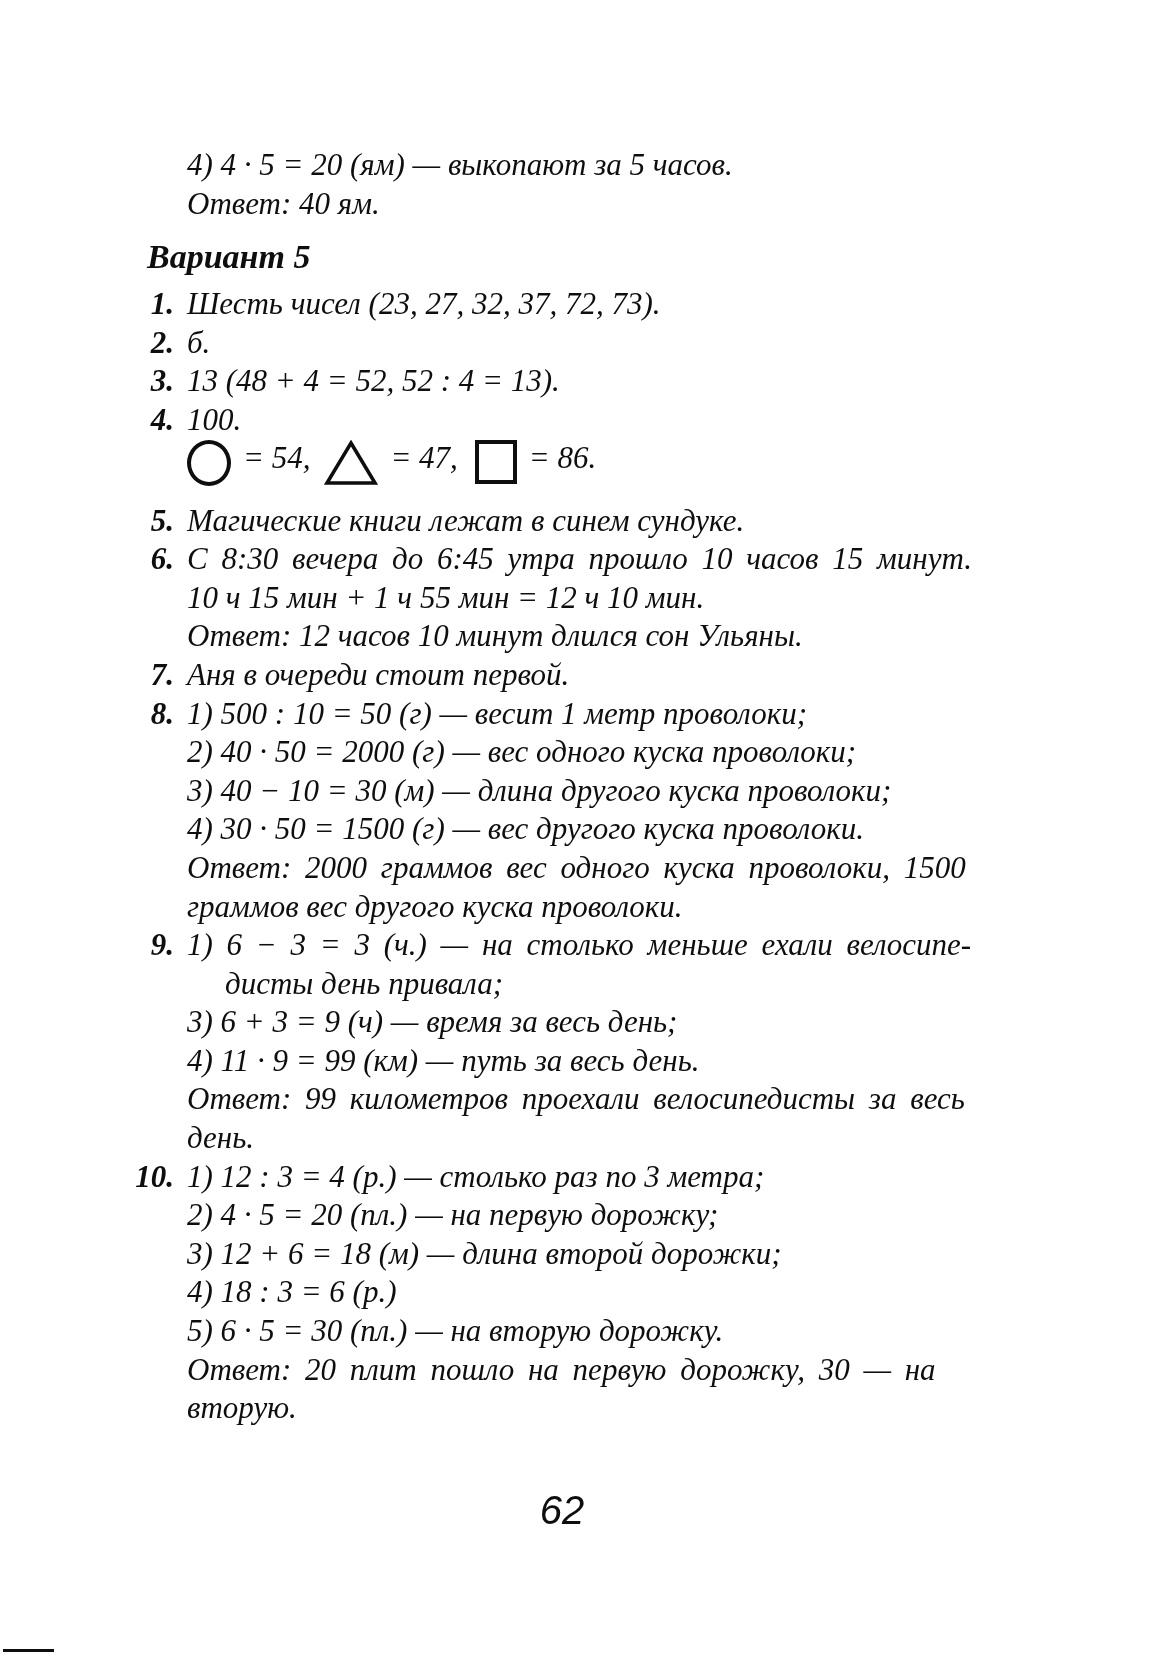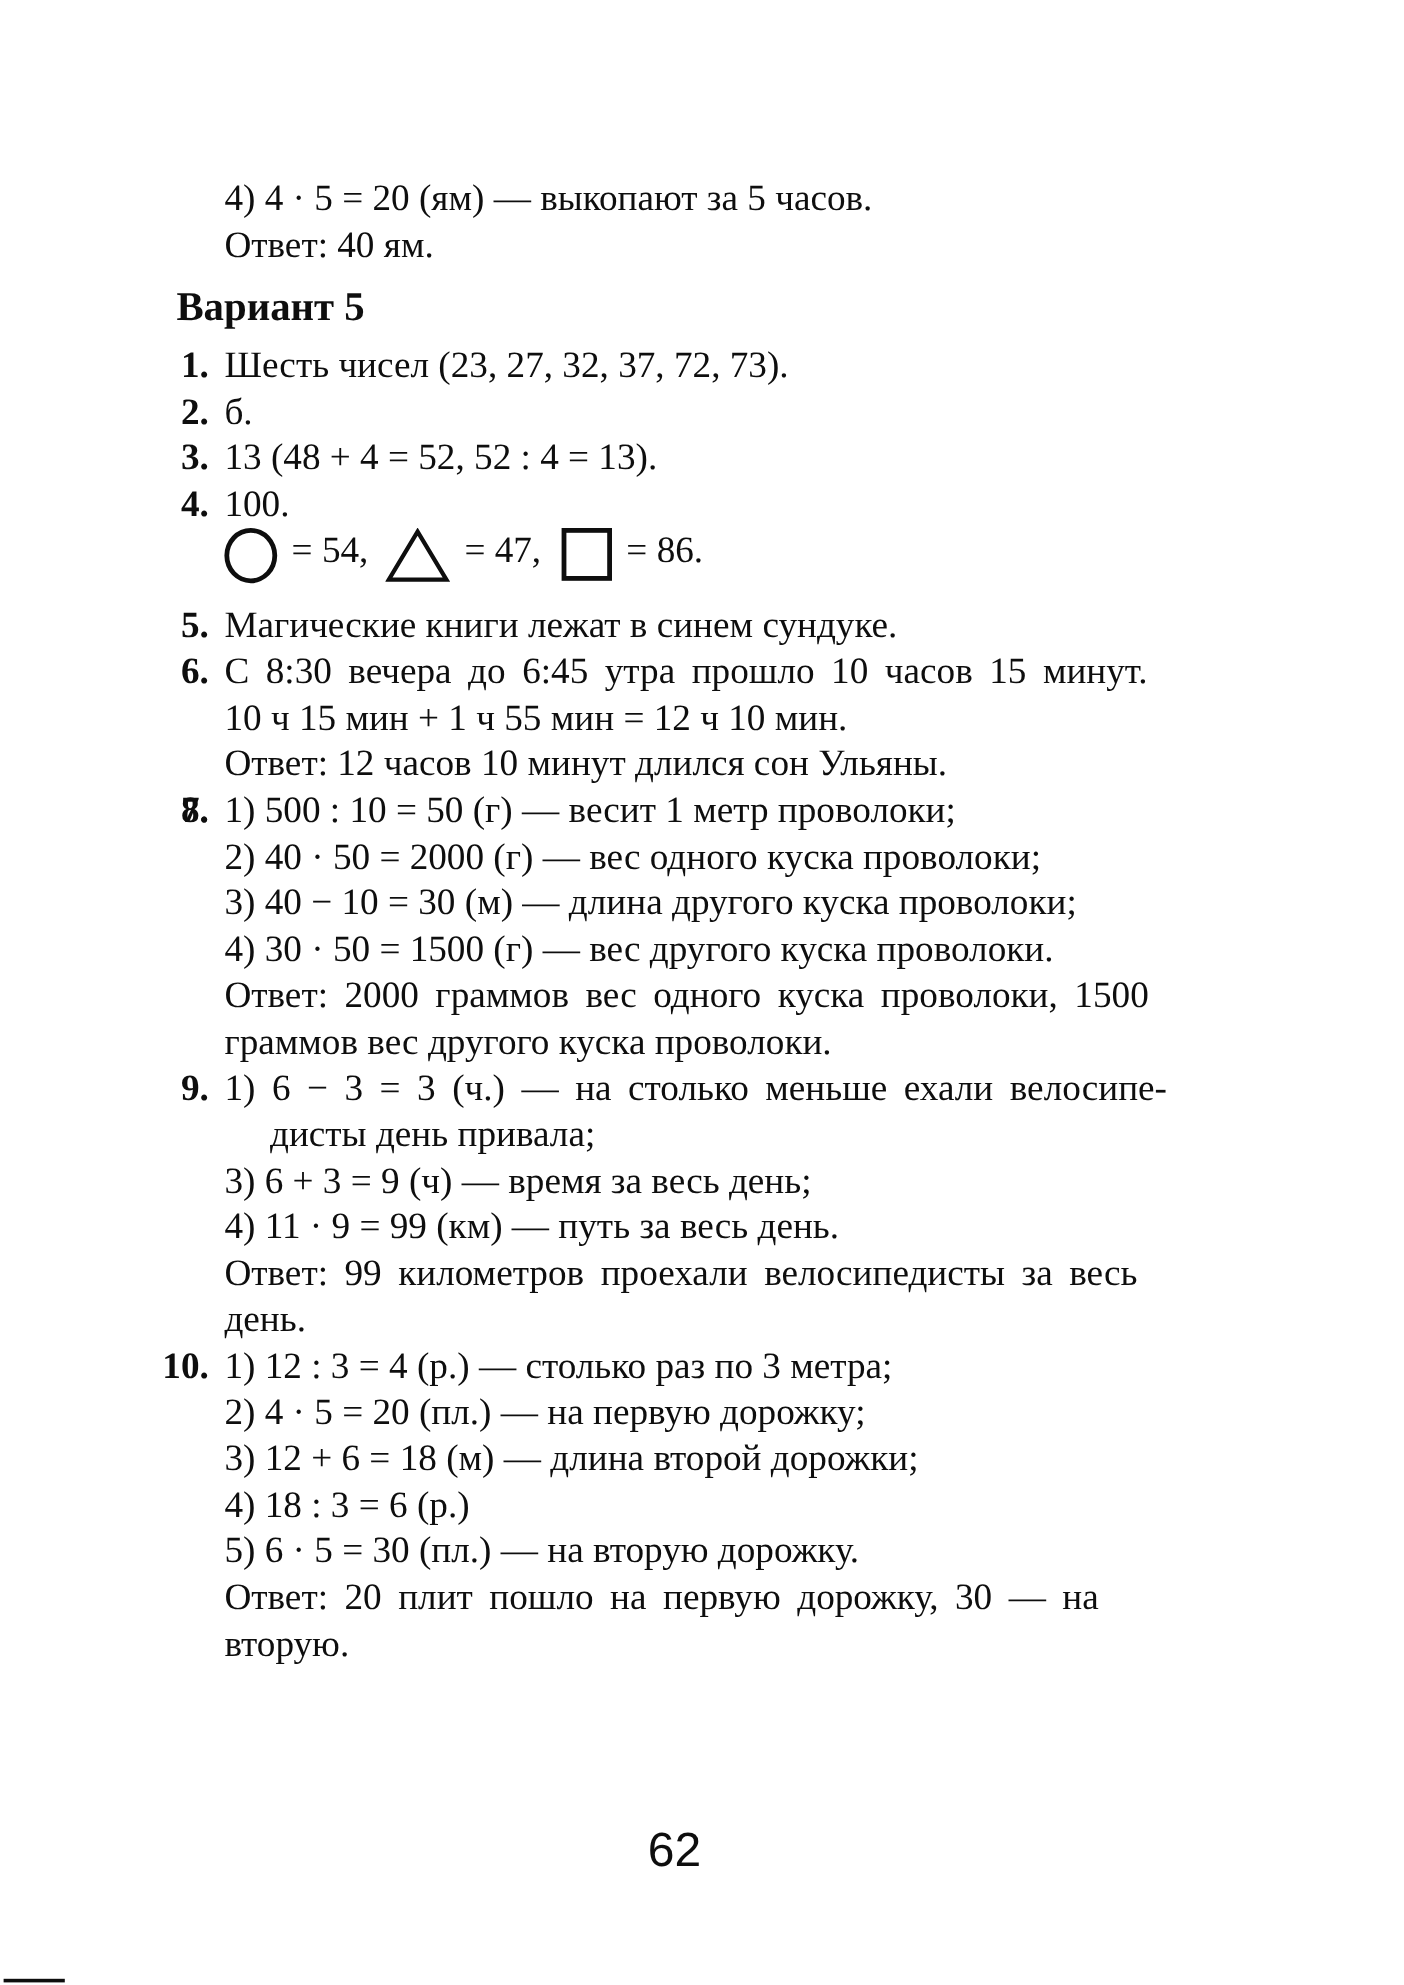--- a/index.html
+++ b/index.html
@@ -4,20 +4,21 @@
 <style>
   html,body { margin:0; padding:0; }
   .page {
     position:relative;
     width:1074px; height:1654px;
     background:#ffffff;
     color:#0e0e0e;
     font-family:"Liberation Serif","DejaVu Serif",serif;
     font-size:31px;
     overflow:hidden;
+    font-style:italic;
   }
   .content {
     position:absolute;
     left:147px; top:146px;
     width:908px;
   }
   .line {
     position:relative;
     line-height:38.6px;
     white-space:nowrap;
@@ -62,21 +63,20 @@
   .ml14 { margin-left:14px; }
   .ml17 { margin-left:17px; }
   .page-number {
     position:absolute;
     left:0; right:0; top:1490px;
     padding-left:50px;
     text-align:center;
     font-family:"Liberation Sans","DejaVu Sans",sans-serif;
     font-size:40px;
     line-height:40px;
-    margin-top:32px;
   }
   .mark-bottom-left {
     position:absolute;
     left:3px; top:1649px;
     width:51px; height:3px;
     background:#0e0e0e;
   }
   .mark-right-edge {
     position:absolute;
     left:1167px; top:1605px;
@@ -108,21 +108,21 @@
       </svg>
       <span class="shape-eq">= 47,</span>
       <span class="shape-square ml17"></span>
       <span class="shape-eq">= 86.</span>
     </div>
 
     <div class="line"><span class="num">5.</span><span>Магические книги лежат в синем сундуке.</span></div>
     <div class="line just"><span class="num">6.</span><span>С 8:30 вечера до 6:45 утра прошло 10 часов 15 минут.</span></div>
     <div class="line">10 ч 15 мин + 1 ч 55 мин = 12 ч 10 мин.</div>
     <div class="line">Ответ: 12 часов 10 минут длился сон Ульяны.</div>
-    <div class="line"><span class="num">7.</span></div>
+    <div class="line"><span class="num">7.</span><span>Аня в очереди стоит первой.</span></div>
 
     <div class="line"><span class="num">8.</span><span>1) 500 : 10 = 50 (г) — весит 1 метр проволоки;</span></div>
     <div class="line">2) 40 · 50 = 2000 (г) — вес одного куска проволоки;</div>
     <div class="line">3) 40 − 10 = 30 (м) — длина другого куска проволоки;</div>
     <div class="line">4) 30 · 50 = 1500 (г) — вес другого куска проволоки.</div>
     <div class="line just">Ответ: 2000 граммов вес одного куска проволоки, 1500</div>
     <div class="line">граммов вес другого куска проволоки.</div>
 
     <div class="line just"><span class="num">9.</span><span>1) 6 − 3 = 3 (ч.) — на столько меньше ехали велосипе-</span></div>
     <div class="line cont">дисты день привала;</div>

